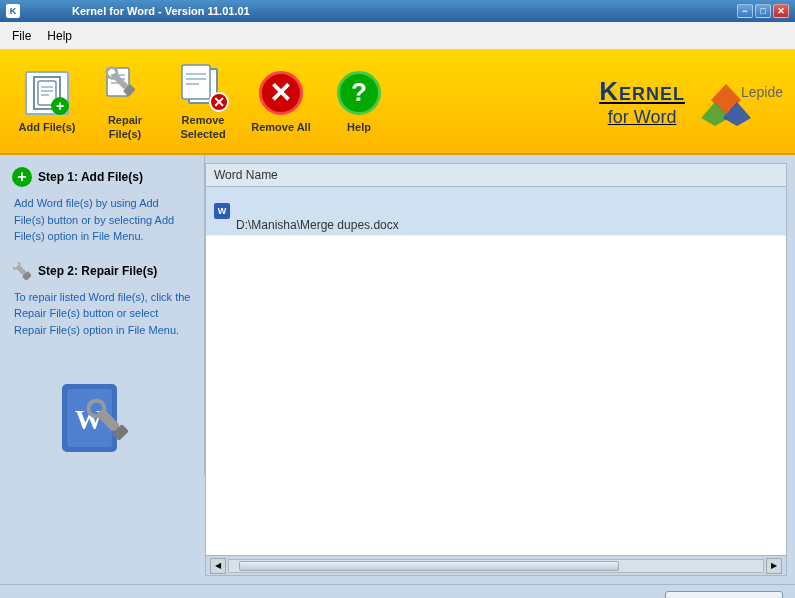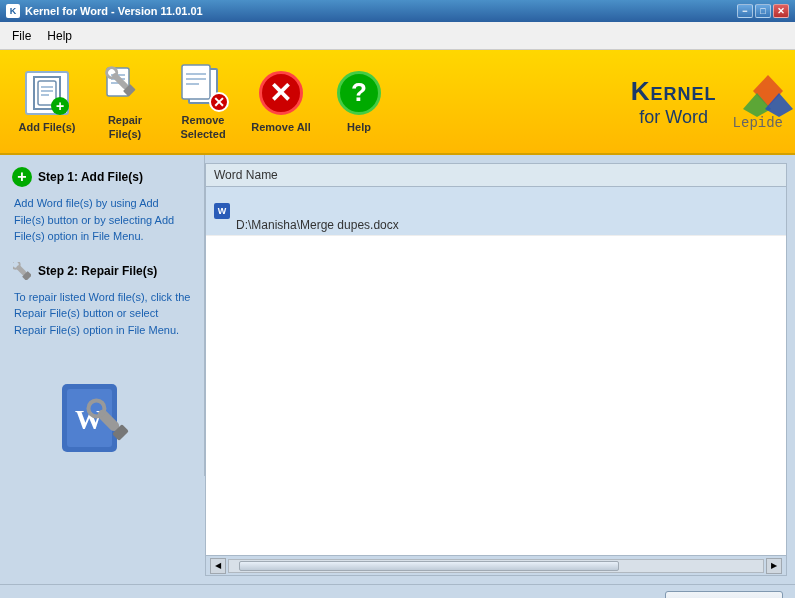--- a/index.html
+++ b/index.html
@@ -31,21 +31,21 @@
       margin-right: 5px;
       background: #fff;
       border-radius: 2px;
       display: inline-flex;
       align-items: center;
       justify-content: center;
       font-size: 9px;
       color: #2060a0;
       font-weight: bold;
     }
-    #title-bar .title-text { flex: 1; }
+    #title-bar .title-text { flex: 1; margin-left: 47px; }
     #title-bar .win-controls {
       display: flex;
       gap: 2px;
     }
     .win-btn {
       width: 16px;
       height: 14px;
       border: 1px solid rgba(255,255,255,0.5);
       background: linear-gradient(to bottom, #6aa8e0, #3a78b8);
       display: flex;
@@ -214,40 +214,39 @@
 
     
     #brand-area {
       margin-left: auto;
       display: flex;
       align-items: center;
       gap: 16px;
     }
     #kernel-brand {
       text-align: left;
+      text-decoration: underline;
     }
     #kernel-brand .kernel-text {
       font-size: 26px;
       font-weight: bold;
       color: #1a3a6a;
       letter-spacing: 1px;
       font-variant: small-caps;
     }
     #kernel-brand .for-word-text {
       font-size: 18px;
       color: #1a3a6a;
       text-align: center;
     }
 
     
     #lepide-logo {
       display: flex;
-      flex-direction: column;
-      align-items: flex-end;
-      font-family: Liberation Mono, monospace;
+      align-items: flex-start;
     }
     .lepide-diamond {
       width: 40px;
       height: 40px;
       position: relative;
     }
     .lepide-text {
       font-size: 14px;
       color: #666;
       font-weight: 500;

